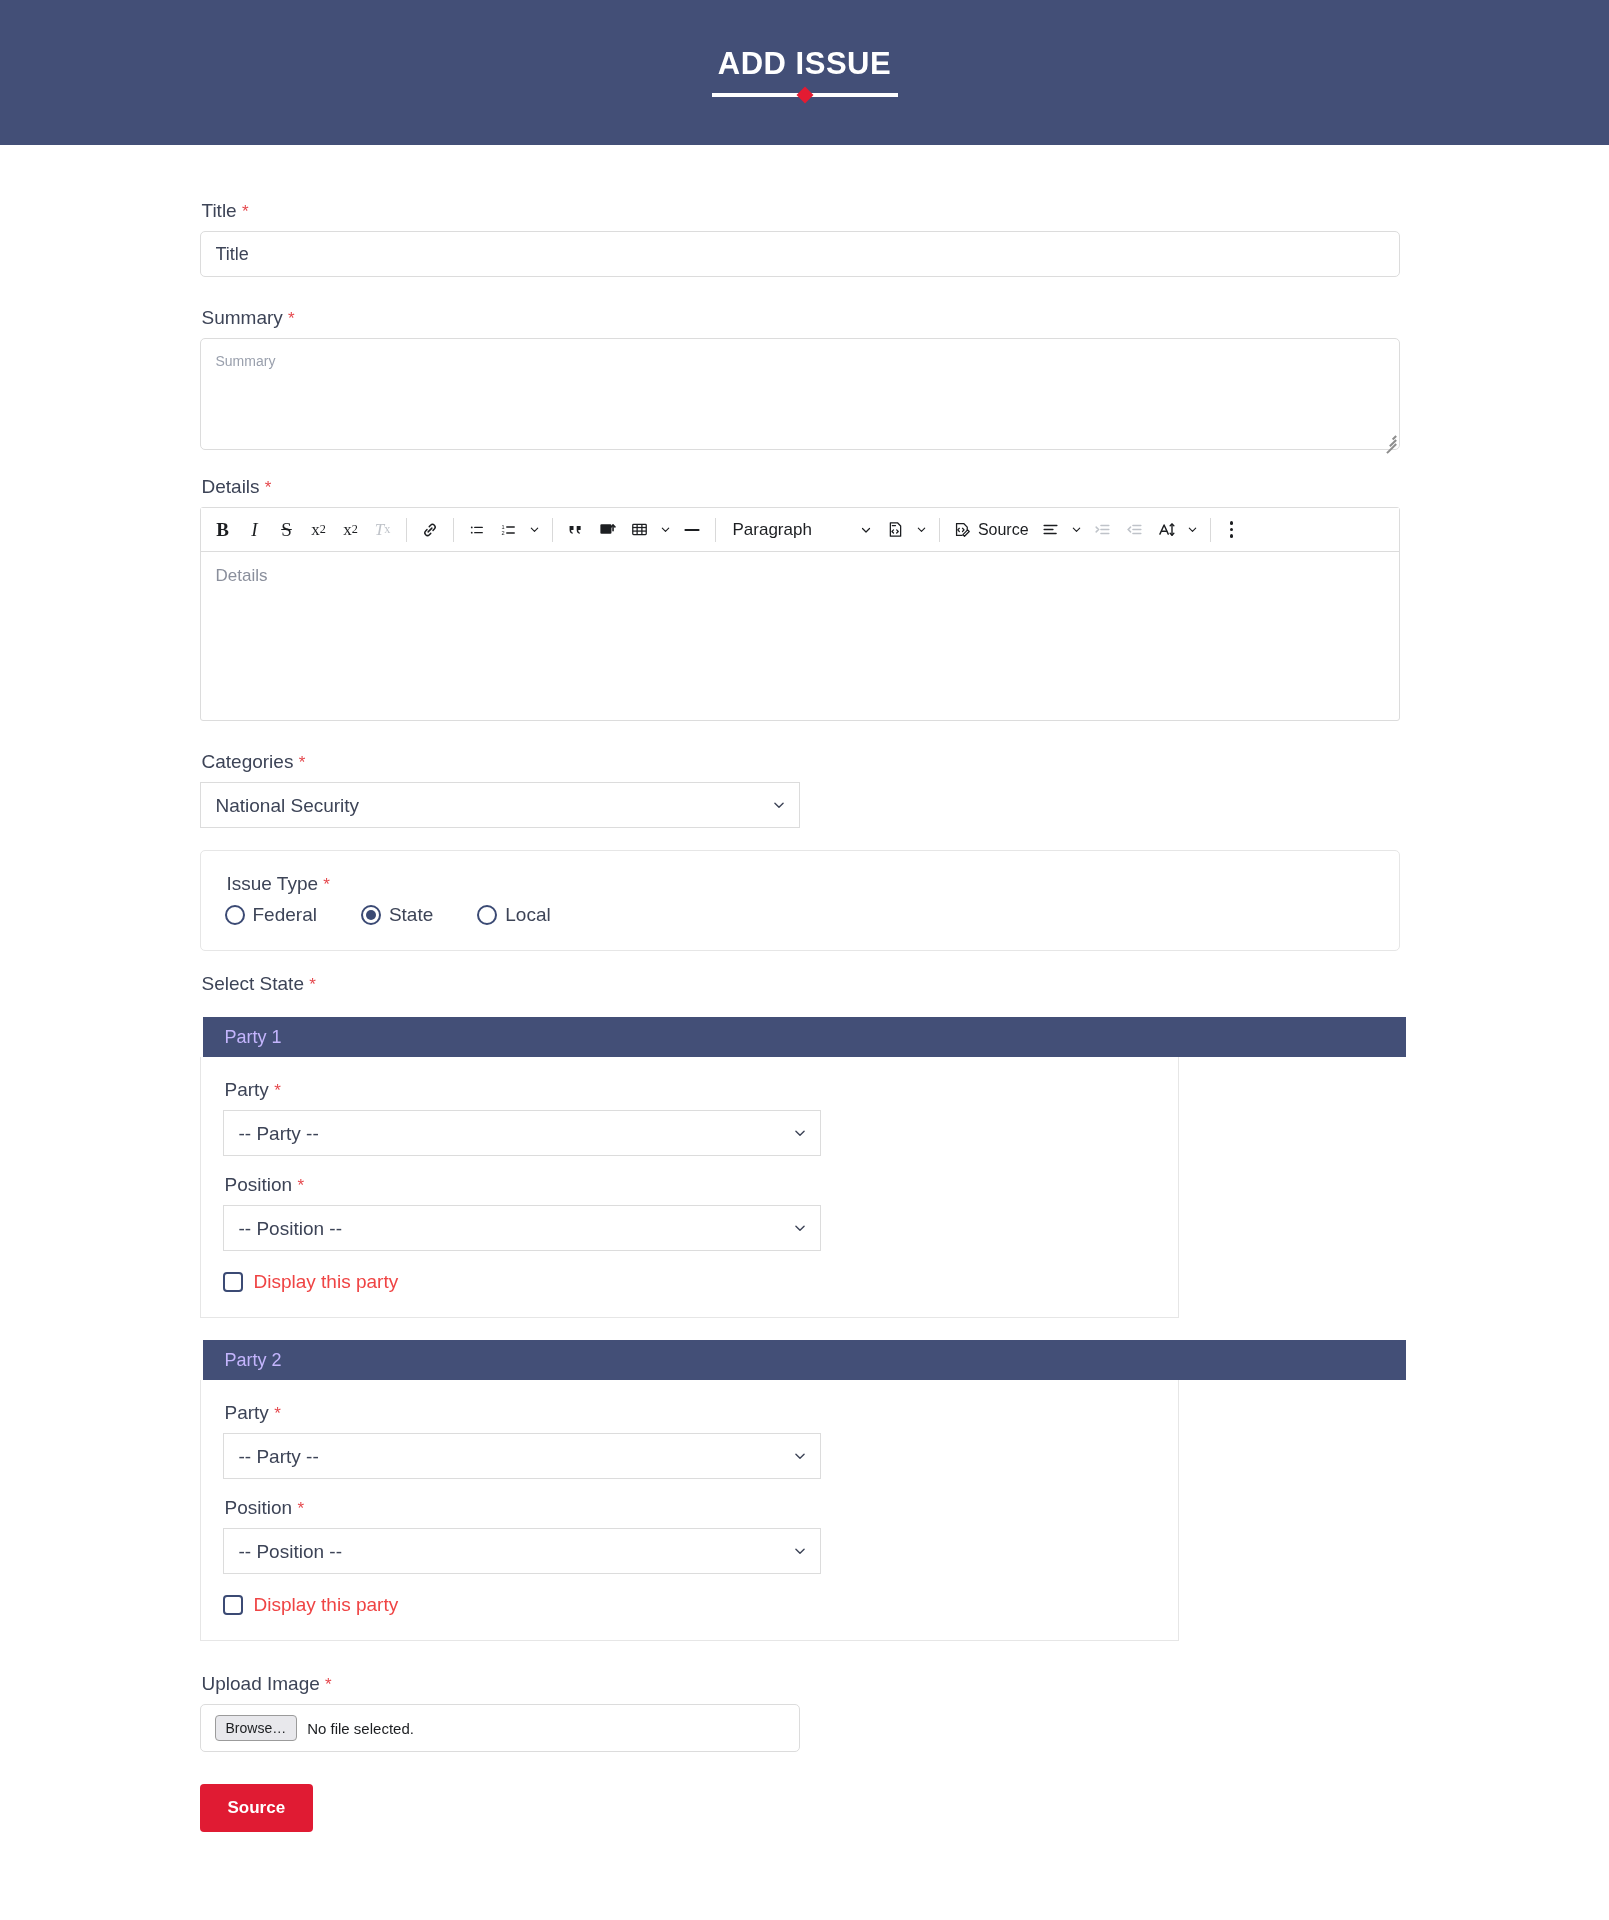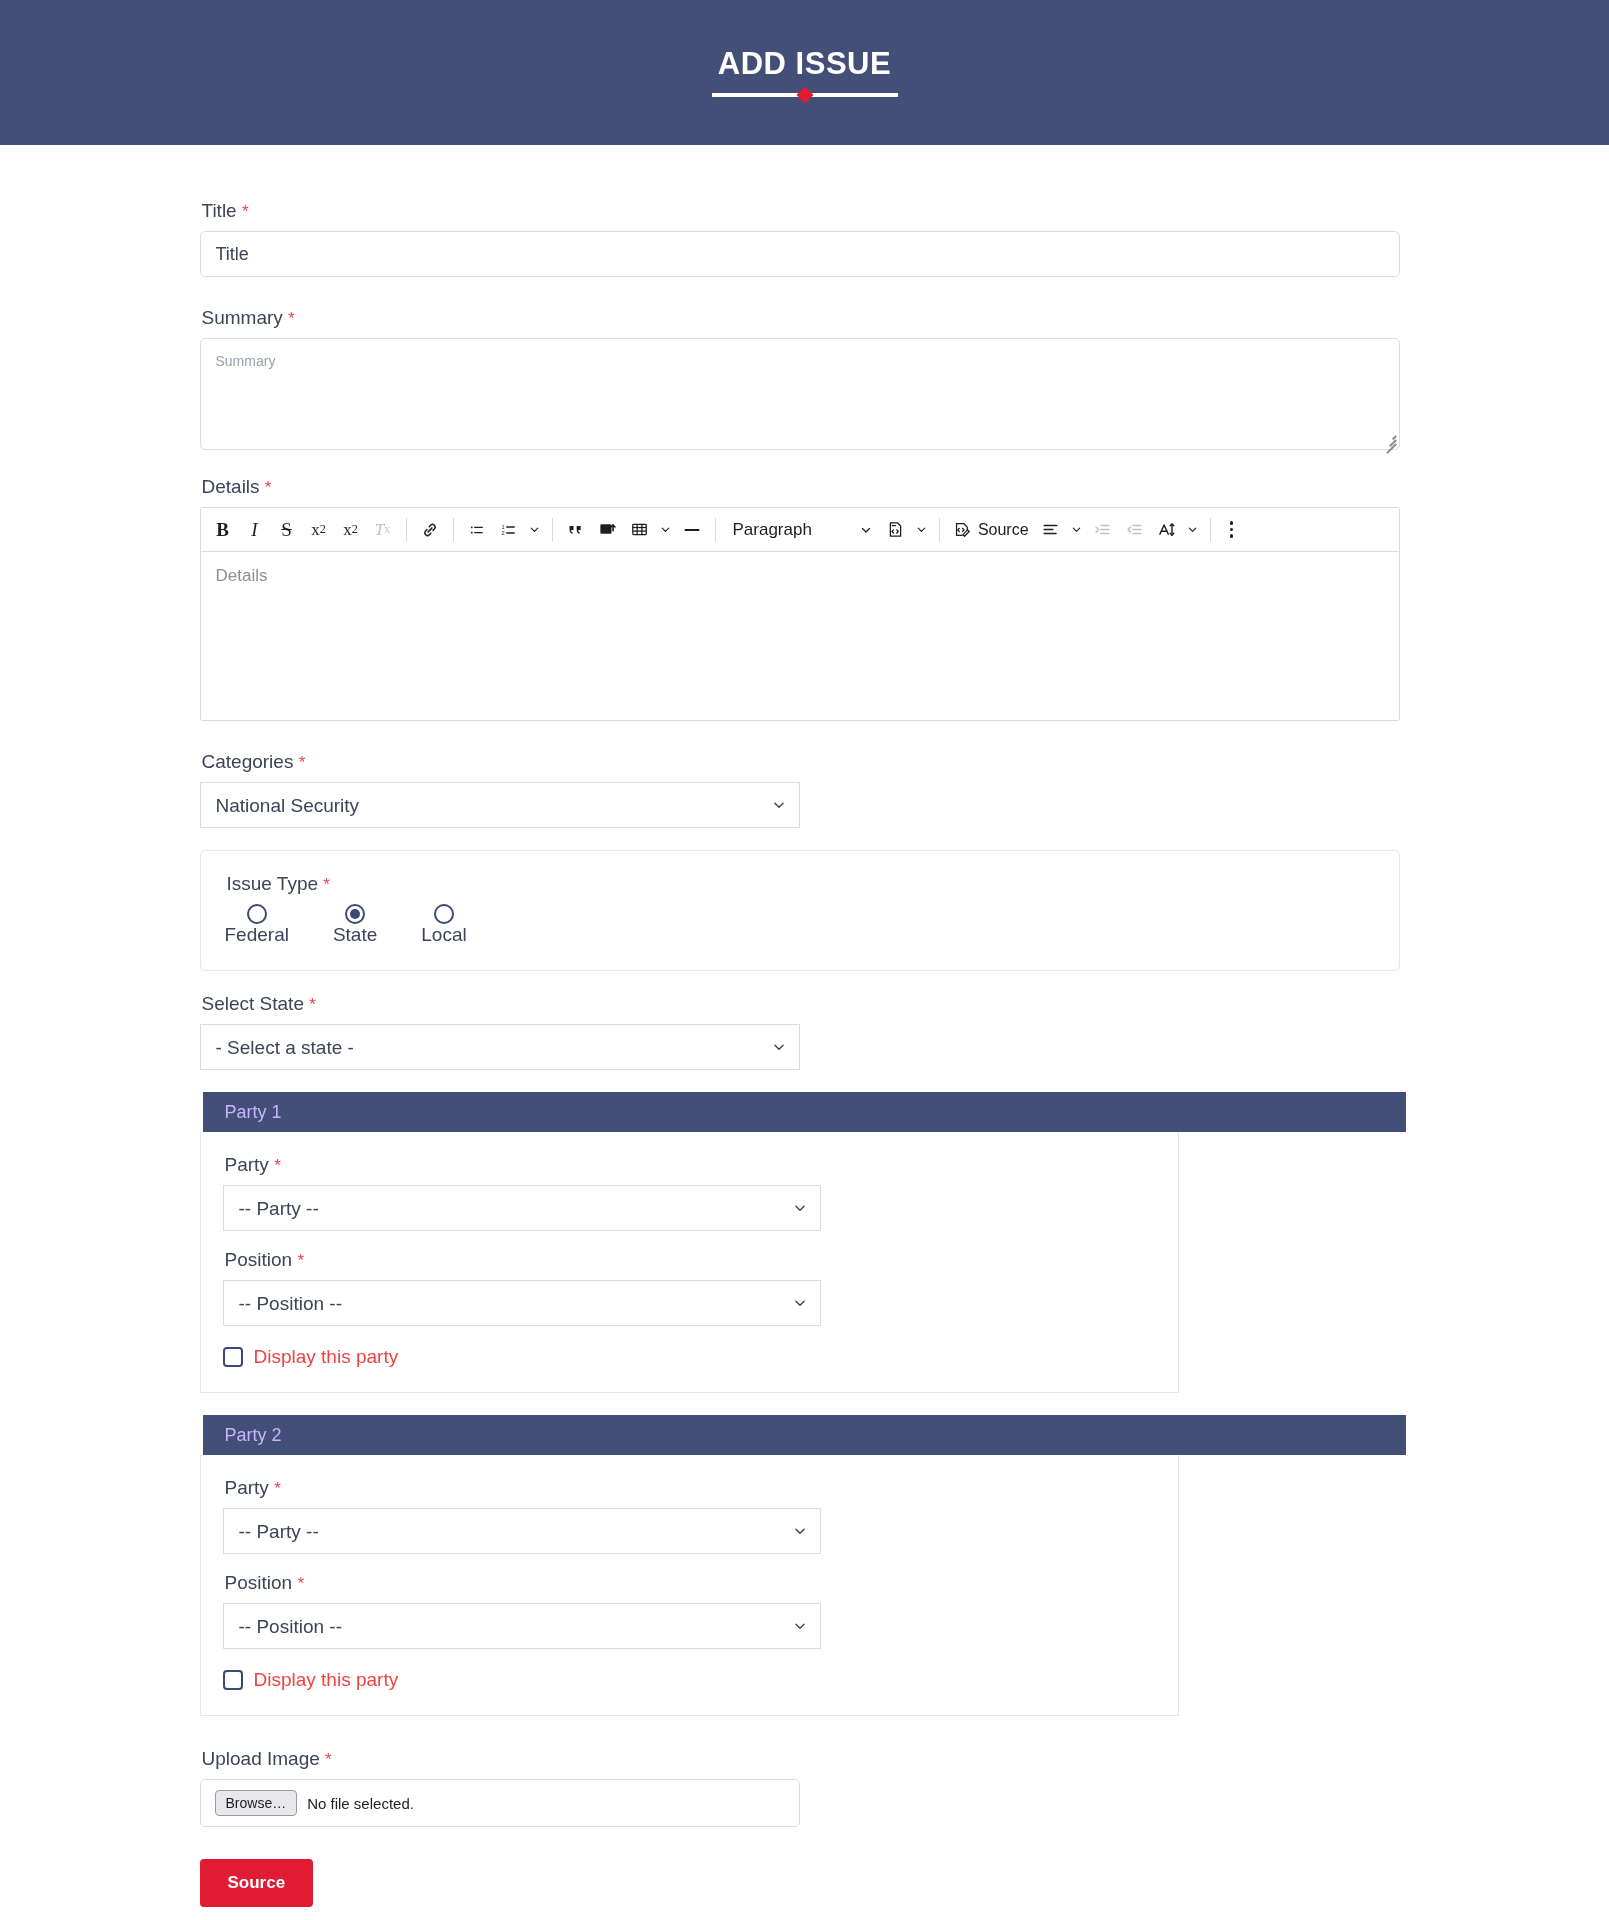--- a/index.html
+++ b/index.html
@@ -249,24 +249,23 @@
   }
   .radio-row {
     display: flex;
     align-items: center;
     gap: 0;
     margin-top: 4px;
   }
   .radio-item {
     display: flex;
     align-items: center;
-    gap: 0;
+    gap: 8px;
     margin-right: 44px;
     cursor: pointer;
-    flex-direction: column;
   }
   .radio-dot {
     width: 20px; height: 20px;
     border-radius: 50%;
     border: 2.5px solid #3b4a74;
     background: #fff;
     display: inline-block;
     position: relative;
     flex: 0 0 auto;
   }
@@ -633,30 +632,20 @@
     </div>
 
     <div class="spacer-24"></div>
 
     
     <div class="field">
       <label class="form-label">
         <span>Select State</span>
         <span class="req">*</span>
       </label>
-      <div class="select-wrap">
-        <select class="select-box sel-600">
-          <option>- Select a state -</option>
-        </select>
-        <span class="select-caret">
-          <svg viewBox="0 0 24 24" fill="none" stroke="currentColor" stroke-width="2.4" stroke-linecap="round" stroke-linejoin="round">
-              <polyline points="5 9 12 16 19 9"></polyline>
-            </svg>
-        </span>
-      </div>
     </div>
 
     
     <div class="party-card">
       <div class="party-head">Party 1</div>
       <div class="party-body">
         <div class="party-field">
           <label class="form-label">
             <span>Party</span>
             <span class="req">*</span>

